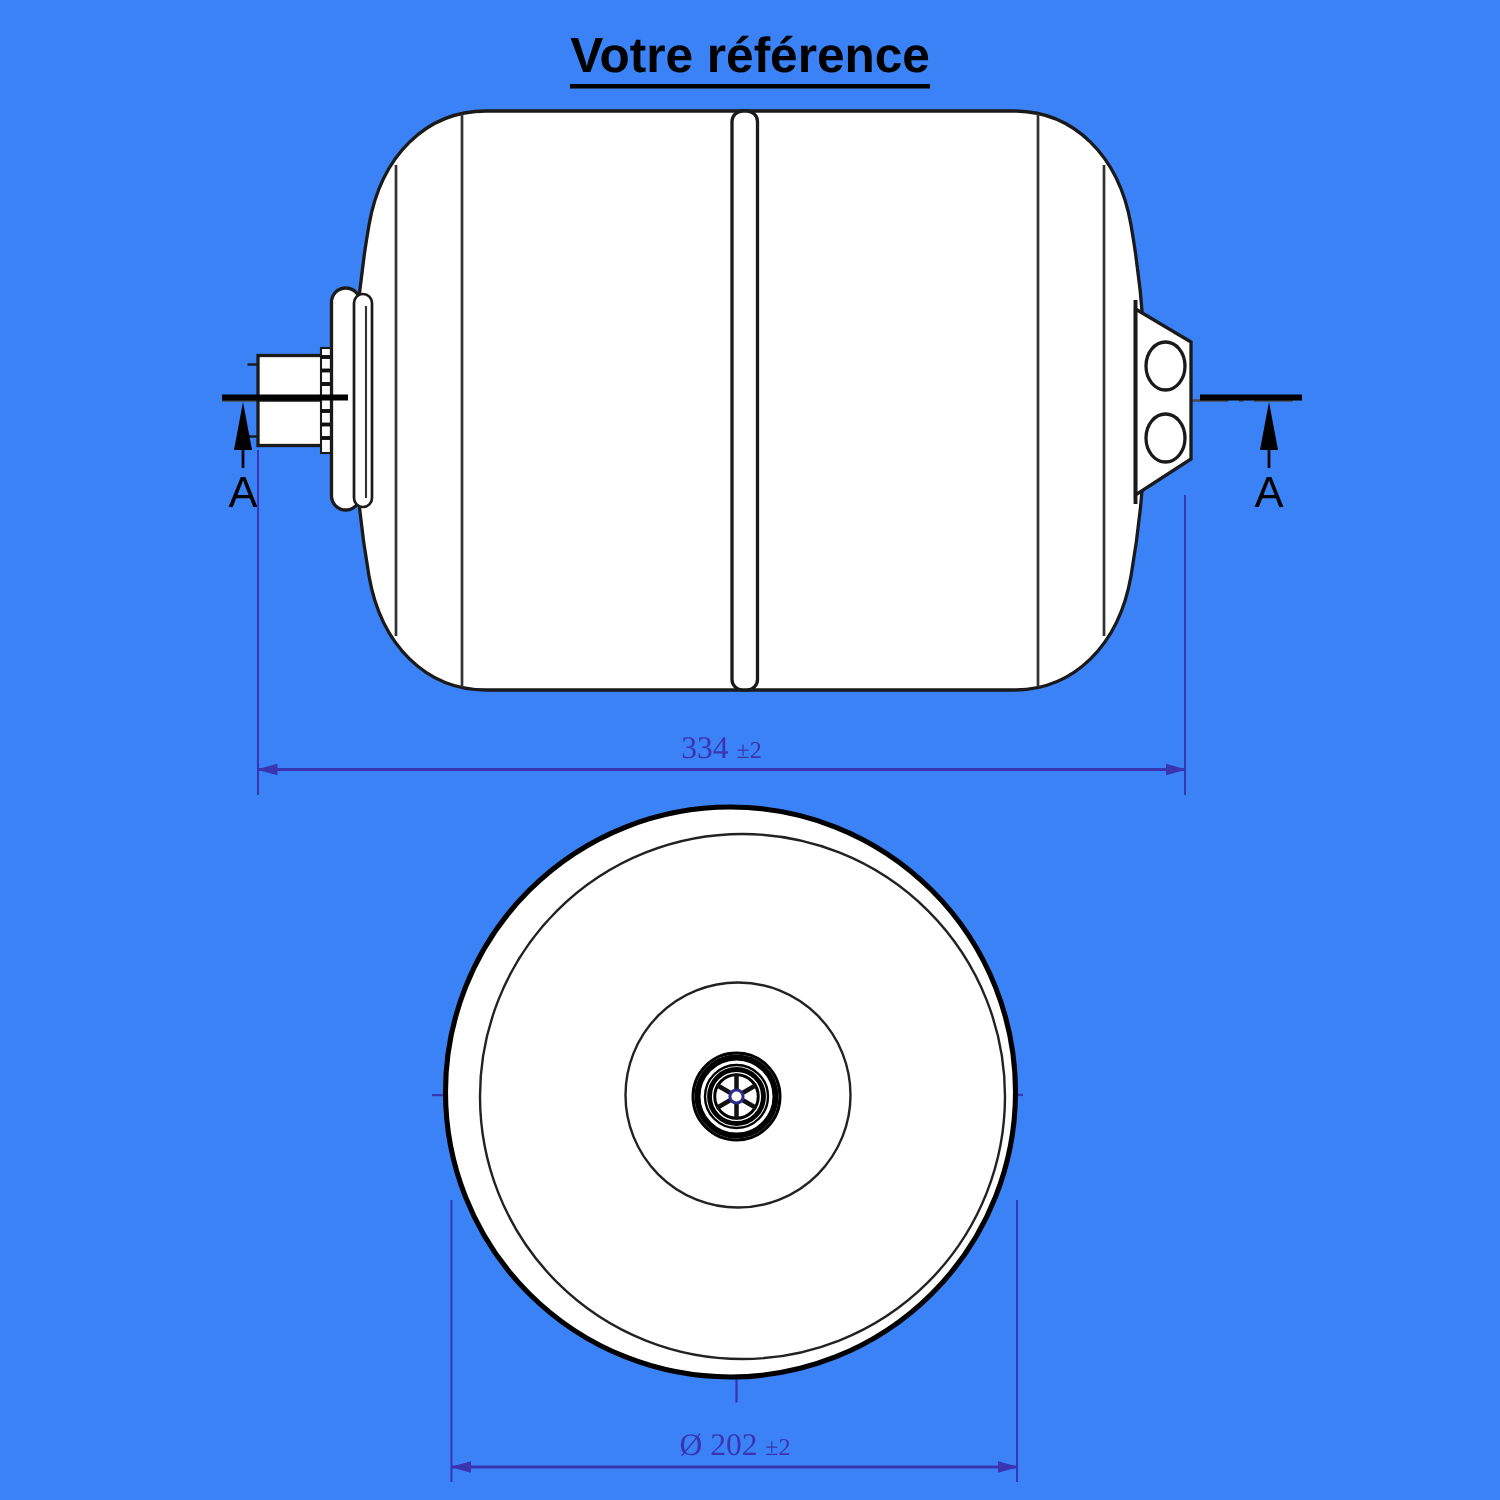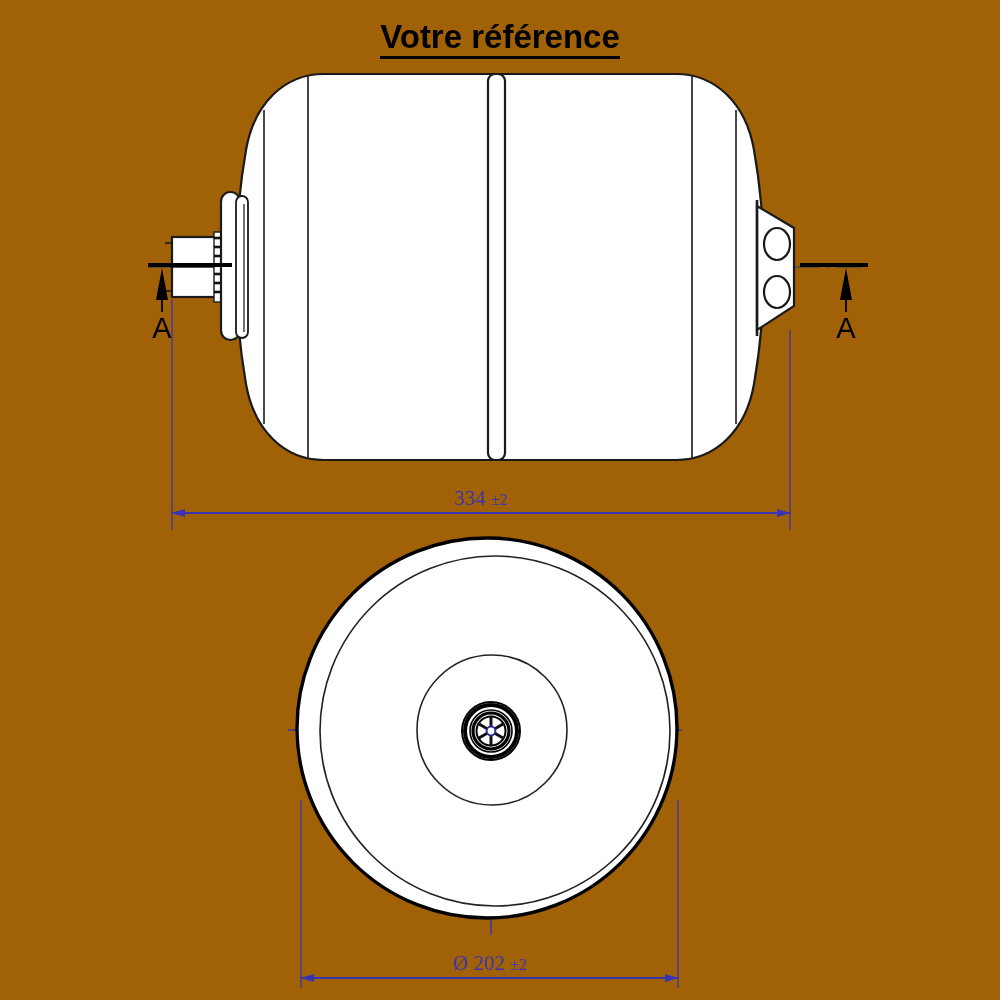--- a/index.html
+++ b/index.html
@@ -6,21 +6,21 @@
   html, body {
     margin: 0; padding: 0;
     width: 1000px; height: 1000px;
     background: #ffffff;
     font-family: "Liberation Sans", sans-serif;
     overflow: hidden;
   }
   #sheet {
     position: relative;
     width: 1000px; height: 1000px;
-    background: #a16207;
+    background: #3b82f6;
   }
   #drawing-title {
     position: absolute;
     left: 0; top: 18px;
     width: 1000px;
     text-align: center;
     font-family: "Liberation Sans", sans-serif;
     font-weight: bold;
     font-size: 33px;
     letter-spacing: 0px;

